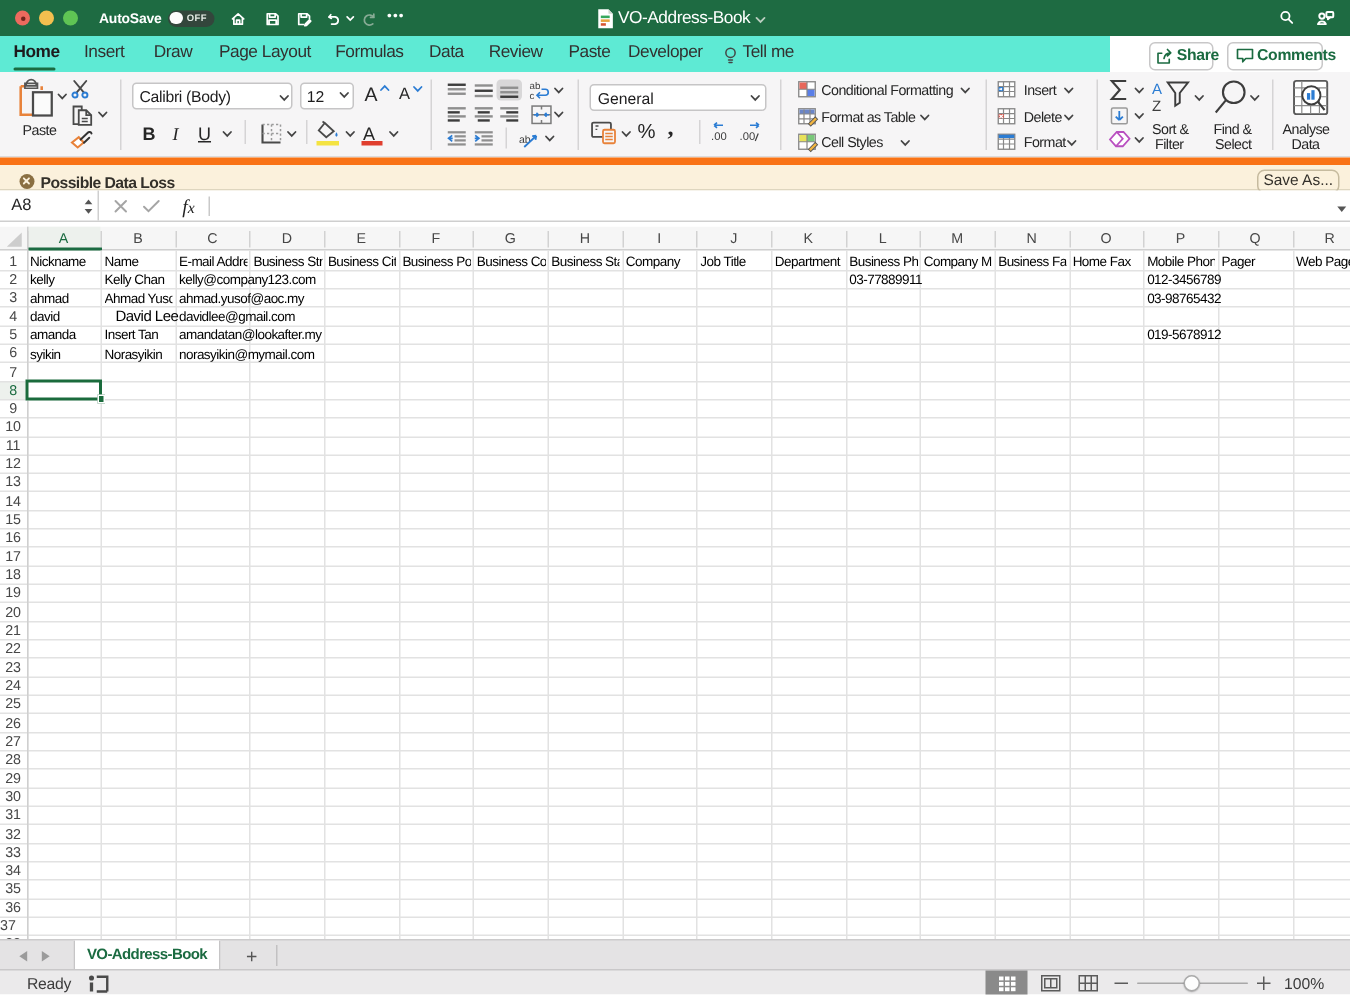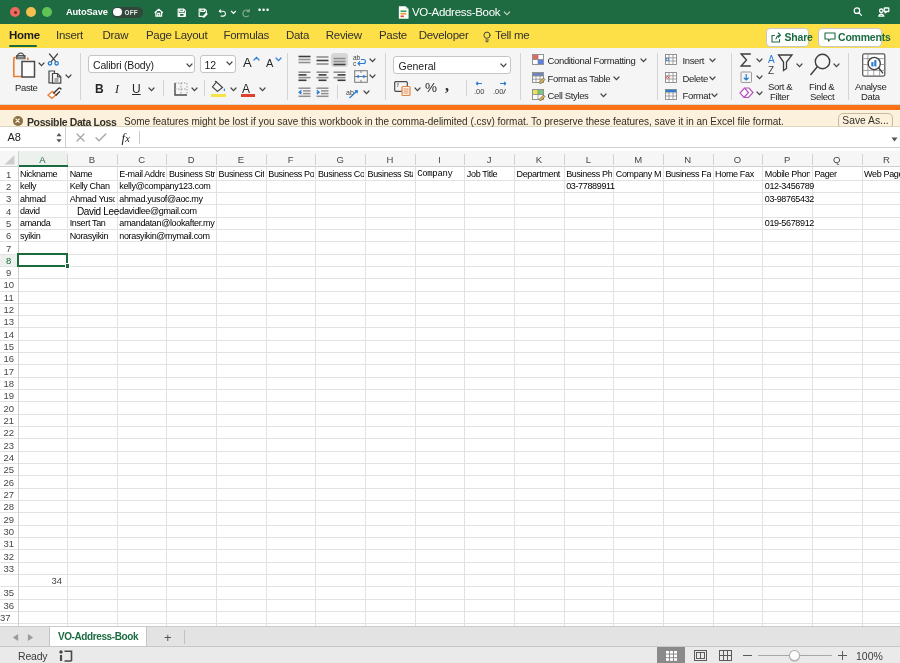--- a/index.html
+++ b/index.html
@@ -59,21 +59,21 @@
       <circle cx="7" cy="6.6" r="3.9"></circle>
       <path d="M9.8 9.5 13.4 13.2"></path>
     </svg>
 <svg class="abs" style="left:877px;top:5.5px" width="13" height="13" viewBox="0 0 17 17" fill="none" stroke="#fff" stroke-width="1.7" stroke-linecap="round" stroke-linejoin="round">
       <circle cx="5.6" cy="6.2" r="2.3"></circle>
       <path d="M2.2 13.2 A3.6 3.6 0 0 1 9 13.2 Z"></path>
       <rect x="9.5" y="2.6" width="6" height="4.6" rx="0.8"></rect>
       <path d="M10.8 7.2 V9 L12.8 7.2"></path>
     </svg>
 </div>
-<div class="abs" style="left:0;top:24px;width:900px;height:24px;background:#fde047;">
+<div class="abs" style="left:0;top:24px;width:740px;height:24px;background:#5eead4;">
 <span class="abs" style="left:9px;top:5px;font-size:11.5px;letter-spacing:-0.3px;font-weight:700;color:#1d1c1d;">Home</span>
 <span class="abs" style="left:56px;top:5px;font-size:11.5px;letter-spacing:-0.3px;font-weight:400;color:#323130;">Insert</span>
 <span class="abs" style="left:102.5px;top:5px;font-size:11.5px;letter-spacing:-0.3px;font-weight:400;color:#323130;">Draw</span>
 <span class="abs" style="left:146px;top:5px;font-size:11.5px;letter-spacing:-0.3px;font-weight:400;color:#323130;">Page Layout</span>
 <span class="abs" style="left:223.5px;top:5px;font-size:11.5px;letter-spacing:-0.3px;font-weight:400;color:#323130;">Formulas</span>
 <span class="abs" style="left:286px;top:5px;font-size:11.5px;letter-spacing:-0.3px;font-weight:400;color:#323130;">Data</span>
 <span class="abs" style="left:325.8px;top:5px;font-size:11.5px;letter-spacing:-0.3px;font-weight:400;color:#323130;">Review</span>
 <span class="abs" style="left:379px;top:5px;font-size:11.5px;letter-spacing:-0.3px;font-weight:400;color:#323130;">Paste</span>
 <span class="abs" style="left:418.7px;top:5px;font-size:11.5px;letter-spacing:-0.3px;font-weight:400;color:#323130;">Developer</span>
 <span class="abs" style="left:495px;top:5px;font-size:11.5px;letter-spacing:-0.3px;font-weight:400;color:#323130;">Tell me</span>
@@ -389,21 +389,20 @@
 </svg>
 <span class="rl" style="left:855px;top:33px;">Analyse</span>
 <span class="rl" style="left:861px;top:43px;">Data</span>
 </div>
 <div class="abs" style="left:0;top:105px;width:900px;height:22px;background:#fbf1dc;border-top:5px solid #f97316;border-bottom:1px solid #ded6bf;">
 <div class="abs" style="left:13px;top:6px;width:10px;height:10px;border-radius:50%;background:#8a6f42;"></div>
 <svg class="abs" style="left:15.4px;top:8.4px" width="5.2" height="5.2" viewBox="0 0 6 6" stroke="#fbf1dc" stroke-width="1.4" stroke-linecap="round">
       <path d="M1 1 L5 5 M5 1 L1 5"></path>
     </svg>
 <span class="abs" style="left:27px;top:5.5px;font-size:10.5px;font-weight:700;letter-spacing:-0.38px;color:#33302a;">Possible Data Loss</span>
-<span class="abs" style="left:124px;top:5.5px;font-size:10px;letter-spacing:-0.02px;color:#33302a;">Some features might be lost if you save this workbook in the comma-delimited (.csv) format. To preserve these features, save it in an Excel file format.</span>
 <div class="abs" style="left:838px;top:3px;width:55px;height:16px;border:1px solid #c6bb9f;border-radius:5px;font-size:10.3px;color:#33302a;text-align:center;line-height:14.5px;">Save As...</div>
 </div>
 <div class="abs" style="left:0;top:127px;width:900px;height:20px;background:#fff;">
 <span class="abs" style="left:7.5px;top:4px;font-size:11px;color:#262626;">A8</span>
 <svg class="abs" style="left:56px;top:4.5px" width="6" height="11.5" viewBox="0 0 7 12" fill="#555">
       <path d="M3.5 0.5 L6.5 4.2 H0.5 Z"></path>
       <path d="M3.5 11.5 L6.5 7.8 H0.5 Z"></path>
     </svg>
 <div class="abs" style="left:64.7px;top:0;width:1px;height:20px;background:#cfcfcf;"></div>
 <svg class="abs" style="left:76px;top:5.5px" width="9" height="9" viewBox="0 0 9 9" stroke="#a5a5a5" stroke-width="1.3" stroke-linecap="round" fill="none">
@@ -541,39 +540,39 @@
 <div class="abs" style="left:0;top:362.56px;width:17.5px;height:11px;font-size:9.5px;color:#474747;text-align:center;">29</div>
 <div class="abs" style="left:0;top:385.90px;width:900px;height:1px;background:#e2e2e2;"></div>
 <div class="abs" style="left:0;top:374.88px;width:17.5px;height:11px;font-size:9.5px;color:#474747;text-align:center;">30</div>
 <div class="abs" style="left:0;top:398.22px;width:900px;height:1px;background:#e2e2e2;"></div>
 <div class="abs" style="left:0;top:387.20px;width:17.5px;height:11px;font-size:9.5px;color:#474747;text-align:center;">31</div>
 <div class="abs" style="left:0;top:410.54px;width:900px;height:1px;background:#e2e2e2;"></div>
 <div class="abs" style="left:0;top:399.52px;width:17.5px;height:11px;font-size:9.5px;color:#474747;text-align:center;">32</div>
 <div class="abs" style="left:0;top:422.86px;width:900px;height:1px;background:#e2e2e2;"></div>
 <div class="abs" style="left:0;top:411.84px;width:17.5px;height:11px;font-size:9.5px;color:#474747;text-align:center;">33</div>
 <div class="abs" style="left:0;top:435.18px;width:900px;height:1px;background:#e2e2e2;"></div>
-<div class="abs" style="left:0;top:424.16px;width:17.5px;height:11px;font-size:9.5px;color:#474747;text-align:center;margin-left:48px;">34</div>
+<div class="abs" style="left:0;top:424.16px;width:17.5px;height:11px;font-size:9.5px;color:#474747;text-align:center;">34</div>
 <div class="abs" style="left:0;top:447.50px;width:900px;height:1px;background:#e2e2e2;"></div>
 <div class="abs" style="left:0;top:436.48px;width:17.5px;height:11px;font-size:9.5px;color:#474747;text-align:center;">35</div>
 <div class="abs" style="left:0;top:459.82px;width:900px;height:1px;background:#e2e2e2;"></div>
 <div class="abs" style="left:0;top:448.80px;width:17.5px;height:11px;font-size:9.5px;color:#474747;text-align:center;">36</div>
 <div class="abs" style="left:0;top:472.14px;width:900px;height:1px;background:#e2e2e2;"></div>
 <div class="abs" style="left:0;top:461.12px;width:17.5px;height:11px;font-size:9.5px;color:#474747;text-align:left;">37</div>
 
 <div class="abs" style="left:0;top:473.44px;width:17.5px;height:11px;font-size:9.5px;color:#474747;text-align:center;">38</div>
 <div class="abs" style="left:17.5px;top:0;width:1px;height:475.0px;background:#cfcfcf;"></div>
 <div class="abs" style="left:20.00px;top:18.10px;height:11px;font-size:9px;letter-spacing:-0.35px;color:#000;white-space:nowrap;width:45.65px;overflow:hidden;">Nickname</div>
 <div class="abs" style="left:69.65px;top:18.10px;height:11px;font-size:9px;letter-spacing:-0.35px;color:#000;white-space:nowrap;width:45.65px;overflow:hidden;">Name</div>
 <div class="abs" style="left:119.30px;top:18.10px;height:11px;font-size:9px;letter-spacing:-0.35px;color:#000;white-space:nowrap;width:45.65px;overflow:hidden;">E-mail Address</div>
 <div class="abs" style="left:168.95px;top:18.10px;height:11px;font-size:9px;letter-spacing:-0.35px;color:#000;white-space:nowrap;width:45.65px;overflow:hidden;">Business Street</div>
 <div class="abs" style="left:218.60px;top:18.10px;height:11px;font-size:9px;letter-spacing:-0.35px;color:#000;white-space:nowrap;width:45.65px;overflow:hidden;">Business City</div>
 <div class="abs" style="left:268.25px;top:18.10px;height:11px;font-size:9px;letter-spacing:-0.35px;color:#000;white-space:nowrap;width:45.65px;overflow:hidden;">Business Postal</div>
 <div class="abs" style="left:317.90px;top:18.10px;height:11px;font-size:9px;letter-spacing:-0.35px;color:#000;white-space:nowrap;width:45.65px;overflow:hidden;">Business Country</div>
 <div class="abs" style="left:367.55px;top:18.10px;height:11px;font-size:9px;letter-spacing:-0.35px;color:#000;white-space:nowrap;width:45.65px;overflow:hidden;">Business State</div>
-<div class="abs" style="left:417.20px;top:18.10px;height:11px;font-size:9px;letter-spacing:-0.35px;color:#000;white-space:nowrap;width:45.65px;overflow:hidden;font-family:Liberation Mono, monospace;">Company</div>
+<div class="abs" style="left:417.20px;top:18.10px;height:11px;font-size:9px;letter-spacing:-0.35px;color:#000;white-space:nowrap;width:45.65px;overflow:hidden;">Company</div>
 <div class="abs" style="left:466.85px;top:18.10px;height:11px;font-size:9px;letter-spacing:-0.35px;color:#000;white-space:nowrap;width:45.65px;overflow:hidden;">Job Title</div>
 <div class="abs" style="left:516.50px;top:18.10px;height:11px;font-size:9px;letter-spacing:-0.35px;color:#000;white-space:nowrap;width:45.65px;overflow:hidden;">Department</div>
 <div class="abs" style="left:566.15px;top:18.10px;height:11px;font-size:9px;letter-spacing:-0.35px;color:#000;white-space:nowrap;width:45.65px;overflow:hidden;">Business Phone</div>
 <div class="abs" style="left:615.80px;top:18.10px;height:11px;font-size:9px;letter-spacing:-0.35px;color:#000;white-space:nowrap;width:45.65px;overflow:hidden;">Company Main</div>
 <div class="abs" style="left:665.45px;top:18.10px;height:11px;font-size:9px;letter-spacing:-0.35px;color:#000;white-space:nowrap;width:45.65px;overflow:hidden;">Business Fax</div>
 <div class="abs" style="left:715.10px;top:18.10px;height:11px;font-size:9px;letter-spacing:-0.35px;color:#000;white-space:nowrap;width:45.65px;overflow:hidden;">Home Fax</div>
 <div class="abs" style="left:764.75px;top:18.10px;height:11px;font-size:9px;letter-spacing:-0.35px;color:#000;white-space:nowrap;width:45.65px;overflow:hidden;">Mobile Phone</div>
 <div class="abs" style="left:814.40px;top:18.10px;height:11px;font-size:9px;letter-spacing:-0.35px;color:#000;white-space:nowrap;width:45.65px;overflow:hidden;">Pager</div>
 <div class="abs" style="left:864.05px;top:18.10px;height:11px;font-size:9px;letter-spacing:-0.35px;color:#000;white-space:nowrap;">Web Page</div>
 <div class="abs" style="left:20.00px;top:30.42px;height:11px;font-size:9px;letter-spacing:-0.35px;color:#000;white-space:nowrap;width:45.65px;overflow:hidden;">kelly</div>

